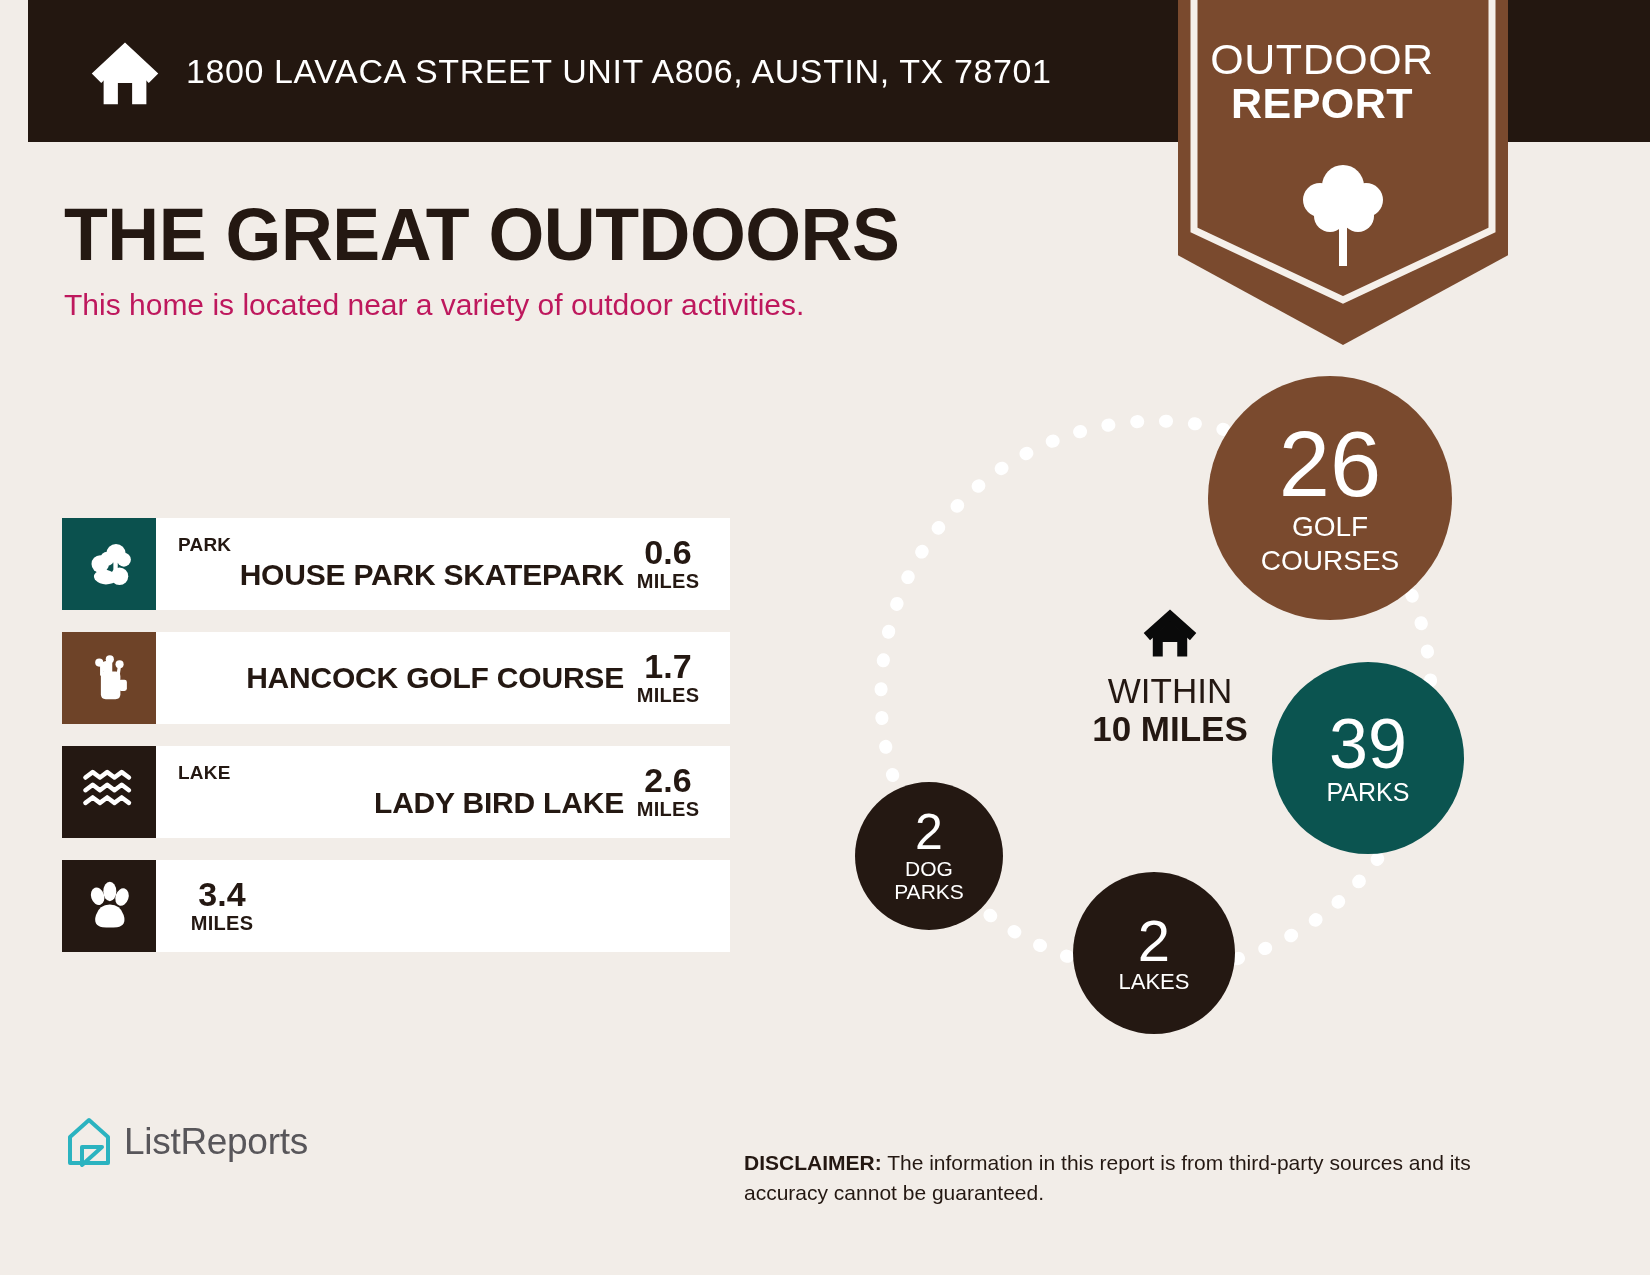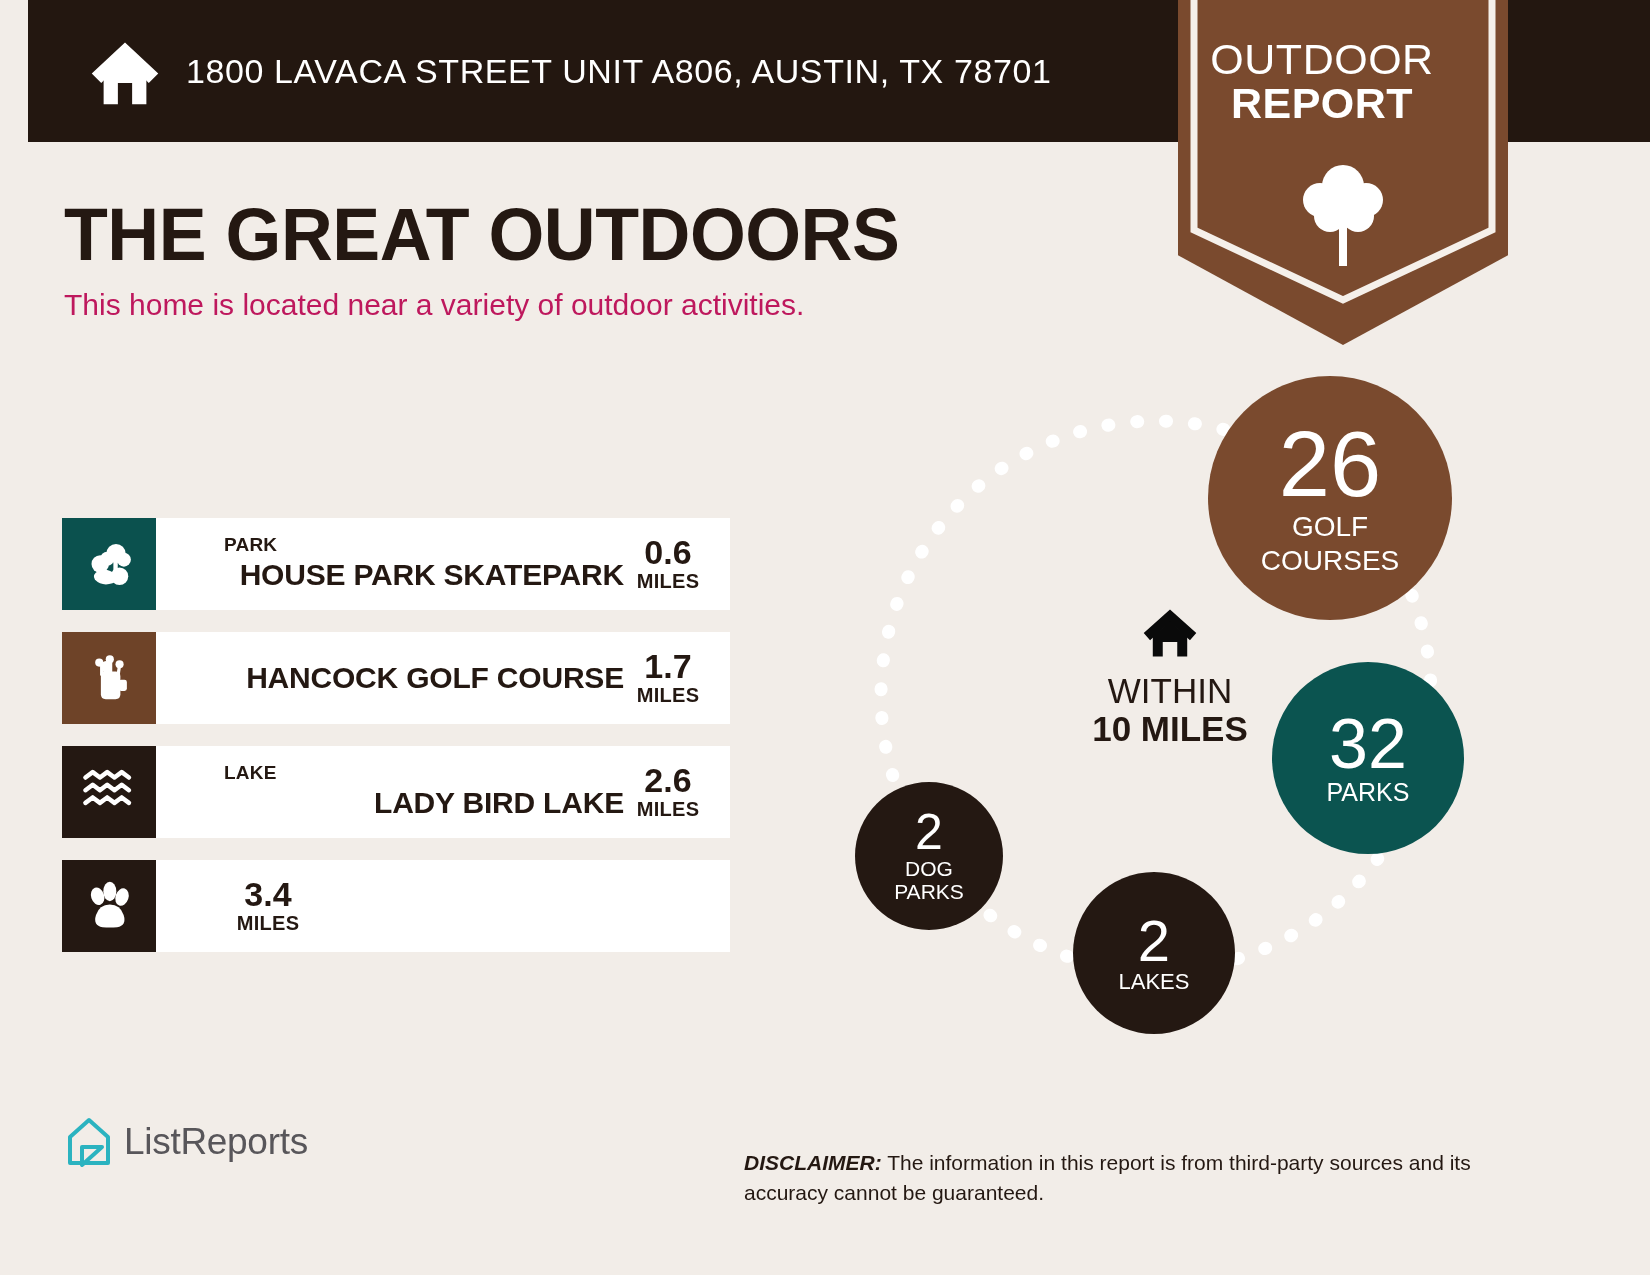--- a/index.html
+++ b/index.html
@@ -110,21 +110,21 @@
     width: 94px; height: 92px;
     flex: 0 0 94px;
     display: flex; align-items: center; justify-content: center;
   }
   .tile-teal   { background: #0B514E; }
   .tile-brown  { background: #6E4328; }
   .tile-dark   { background: #241812; }
   .poi-body {
     flex: 1 1 auto;
     display: flex; align-items: center;
-    padding-left: 22px; padding-right: 14px; margin-left: 46px;
+    padding-left: 22px; padding-right: 14px;
   }
   .poi-texts { flex: 1 1 auto; }
   .poi-cat {
     font-size: 19px; font-weight: 700; color: #241812;
     letter-spacing: 0.2px; line-height: 1.2;
   }
   .poi-name {
     font-size: 30px; font-weight: 700; color: #241812;
     letter-spacing: -0.2px; line-height: 1.22;
     white-space: nowrap;
@@ -216,21 +216,21 @@
   .footer-logo-mark { width: 46px; height: 50px; }
   .footer-logo-text {
     margin-left: 12px;
     font-size: 37px; color: #58565A; font-weight: 400; letter-spacing: -0.3px;
   }
   .disclaimer {
     position: absolute; left: 744px; top: 1148px;
     width: 810px;
     font-size: 21px; line-height: 1.42; color: #241812;
   }
-  .disclaimer b { font-weight: 700; font-style: italic; }
+  .disclaimer b { font-weight: 700; }
 </style>
 </head>
 <body>
 
 <div id="page">
 
   <div class="header-bar">
     <div class="header-home-icon">
       <svg width="76" height="76" viewBox="0 0 64 64">
         <path d="M32 8 L60 34 L52 42 L32 22 L12 42 L4 34 Z" fill="#ffffff"></path>
@@ -363,21 +363,21 @@
       <circle cx="336" cy="326" r="275" fill="none" stroke="#FFFFFF" stroke-width="13" stroke-linecap="round" stroke-dasharray="1 28"></circle>
     </svg>
 
     <div class="bubble b-golf">
       <div class="num">26</div>
       <div class="lbl">GOLF</div>
       <div class="lbl">COURSES</div>
     </div>
 
     <div class="bubble b-parks">
-      <div class="num">32</div>
+      <div class="num">39</div>
       <div class="lbl">PARKS</div>
     </div>
 
     <div class="bubble b-lakes">
       <div class="num">2</div>
       <div class="lbl">LAKES</div>
     </div>
 
     <div class="bubble b-dogparks">
       <div class="num">2</div>

